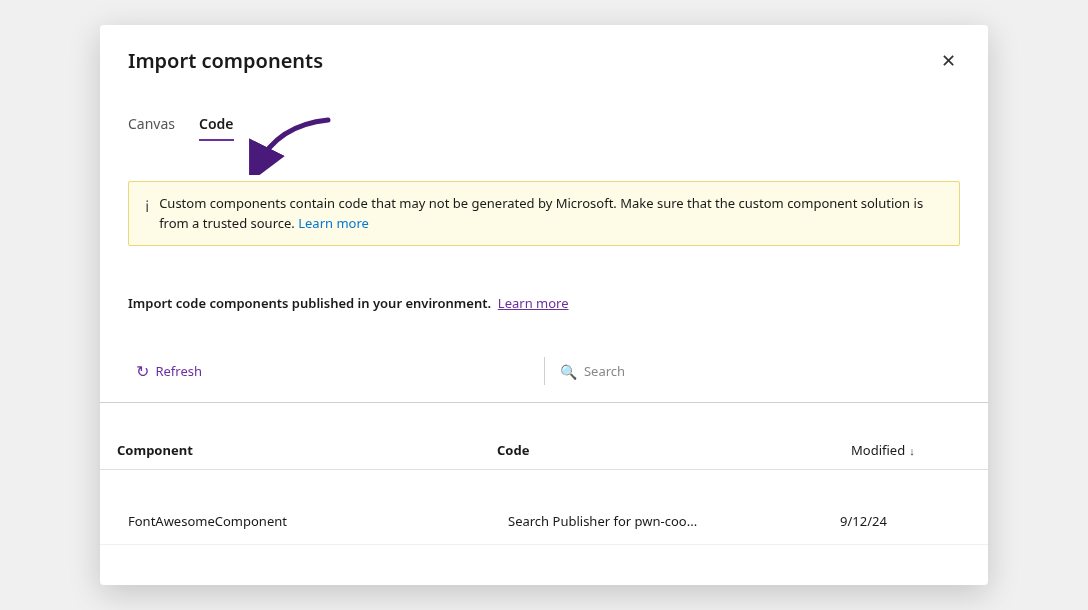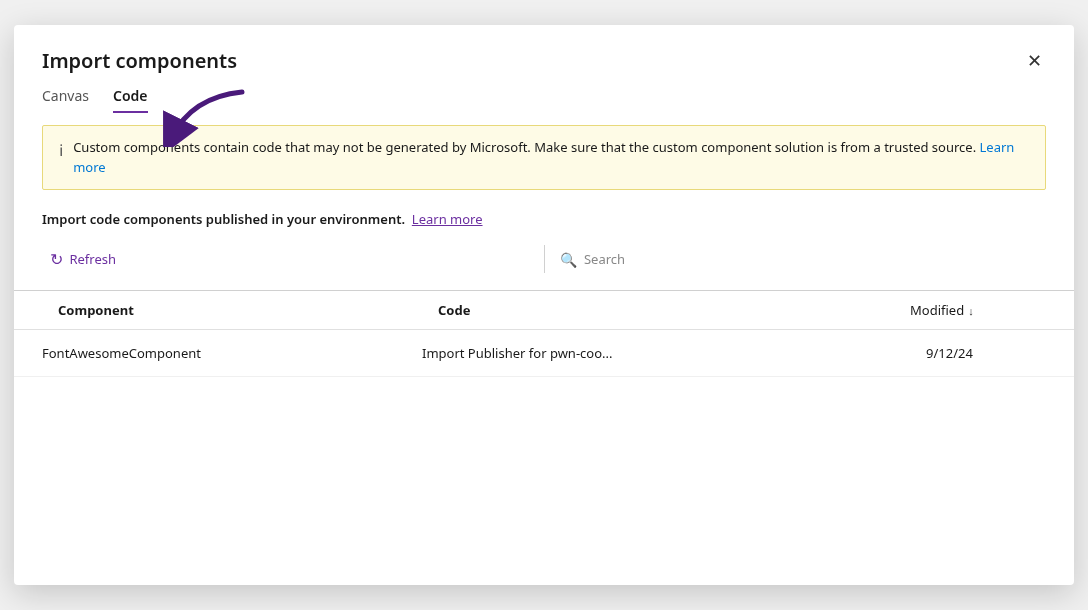--- a/index.html
+++ b/index.html
@@ -16,25 +16,26 @@
       align-items: center;
       width: 1088px;
       height: 610px;
       overflow: hidden;
     }
 
     .dialog {
       background: #ffffff;
       border-radius: 4px;
       box-shadow: 0 8px 32px rgba(0,0,0,0.18);
-      width: 1060px;
+      width: 888px;
       min-height: 560px;
       position: relative;
       display: flex;
       flex-direction: column;
+      gap: 28px;
     }
 
     .dialog-header {
       display: flex;
       align-items: center;
       justify-content: space-between;
       padding: 22px 28px 0 28px;
     }
 
     .dialog-title {
@@ -200,21 +201,21 @@
       background: transparent;
     }
 
     .search-input::placeholder {
       color: #888;
     }
 
     .table-header {
       display: flex;
       align-items: center;
-      padding: 10px 44px;
+      padding: 10px 17px;
       border-bottom: 1px solid #e0e0e0;
     }
 
     .table-header .col-component {
       flex: 0 0 380px;
       font-size: 13px;
       font-weight: 700;
       color: #1a1a1a;
     }
 
@@ -329,18 +330,18 @@
     <div class="col-owner">Code</div>
     <div class="col-modified">
       <span>Modified</span>
       <span class="sort-icon">↓</span>
     </div>
   </div>
 
   <div>
     <div class="table-row">
       <div class="col-component">FontAwesomeComponent</div>
-      <div class="col-owner">Import Publisher for pwn-coo...</div>
+      <div class="col-owner">Search Publisher for pwn-coo...</div>
       <div class="col-modified">9/12/24</div>
     </div>
   </div>
 
 </div>
 
 </body></html>

